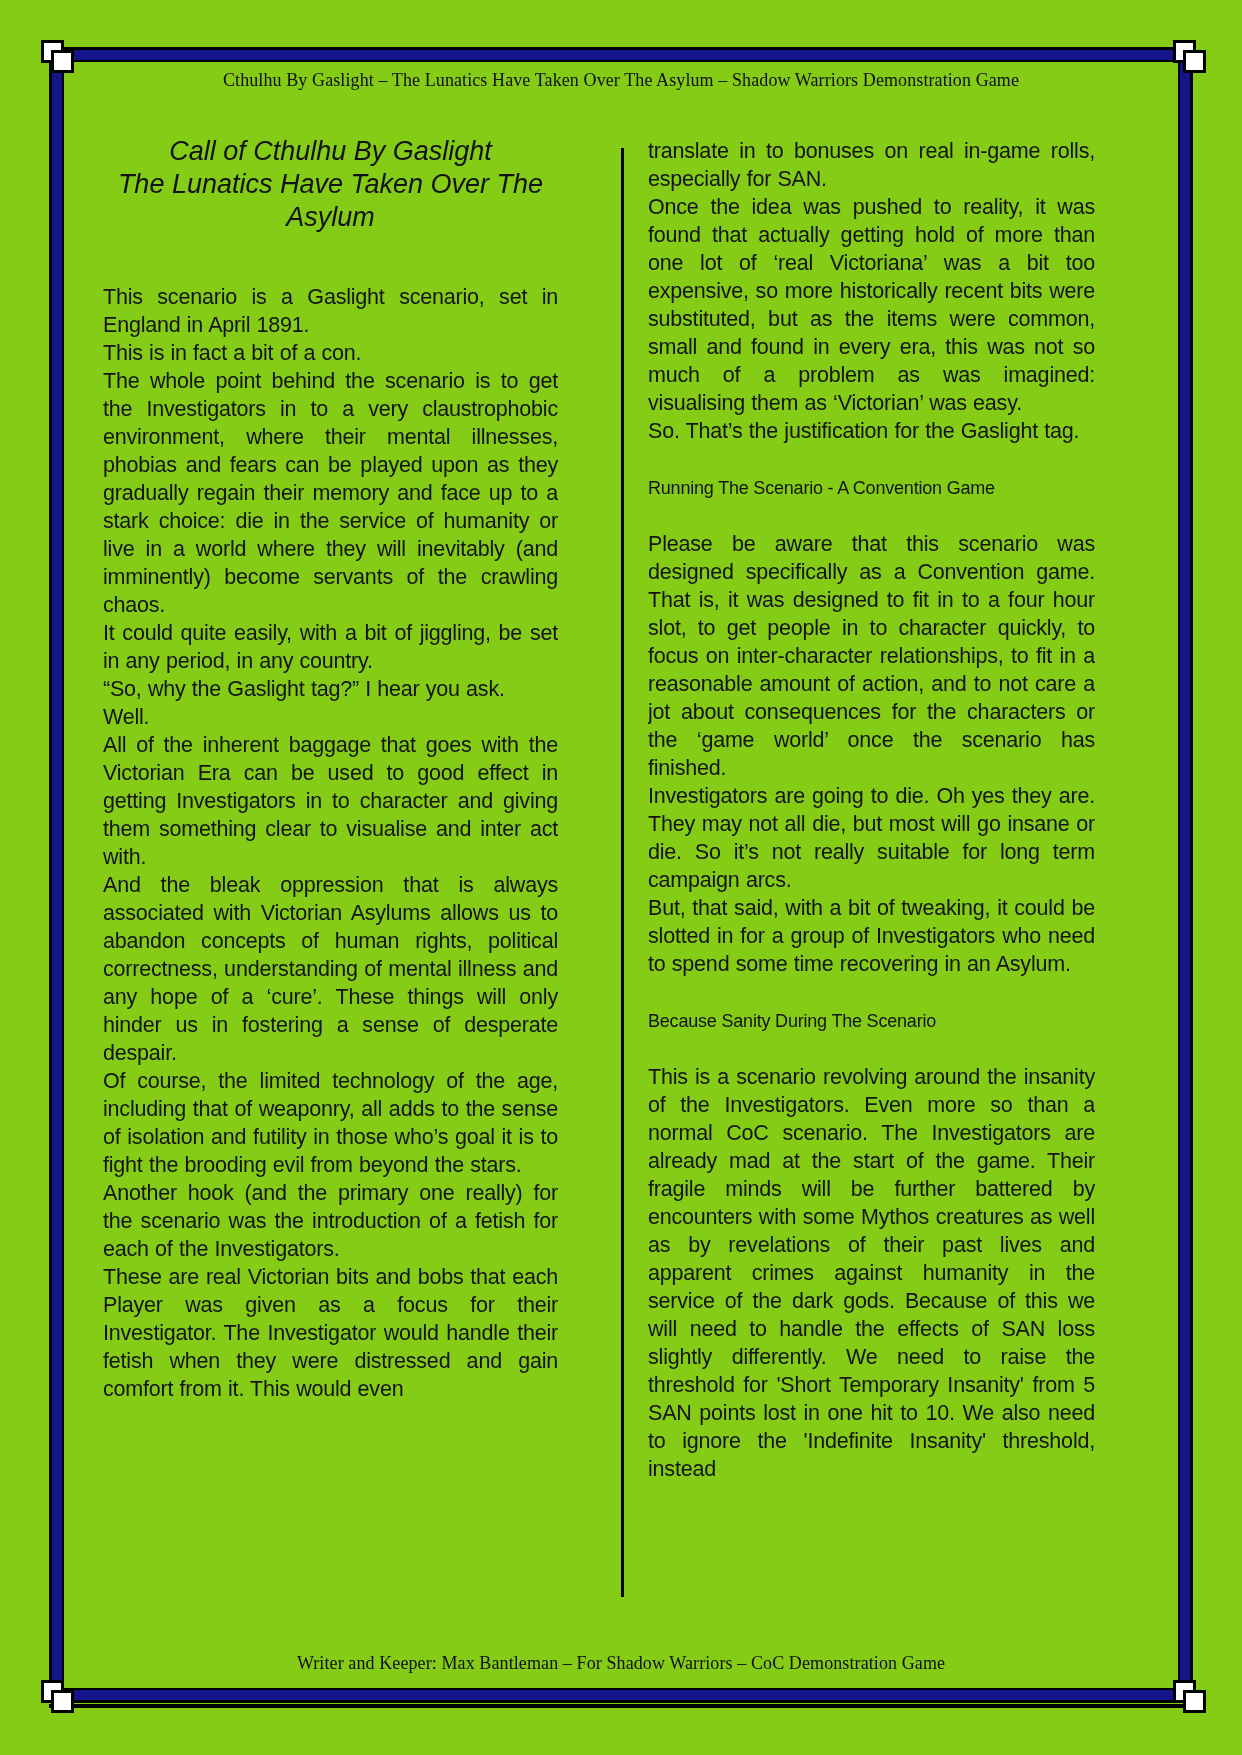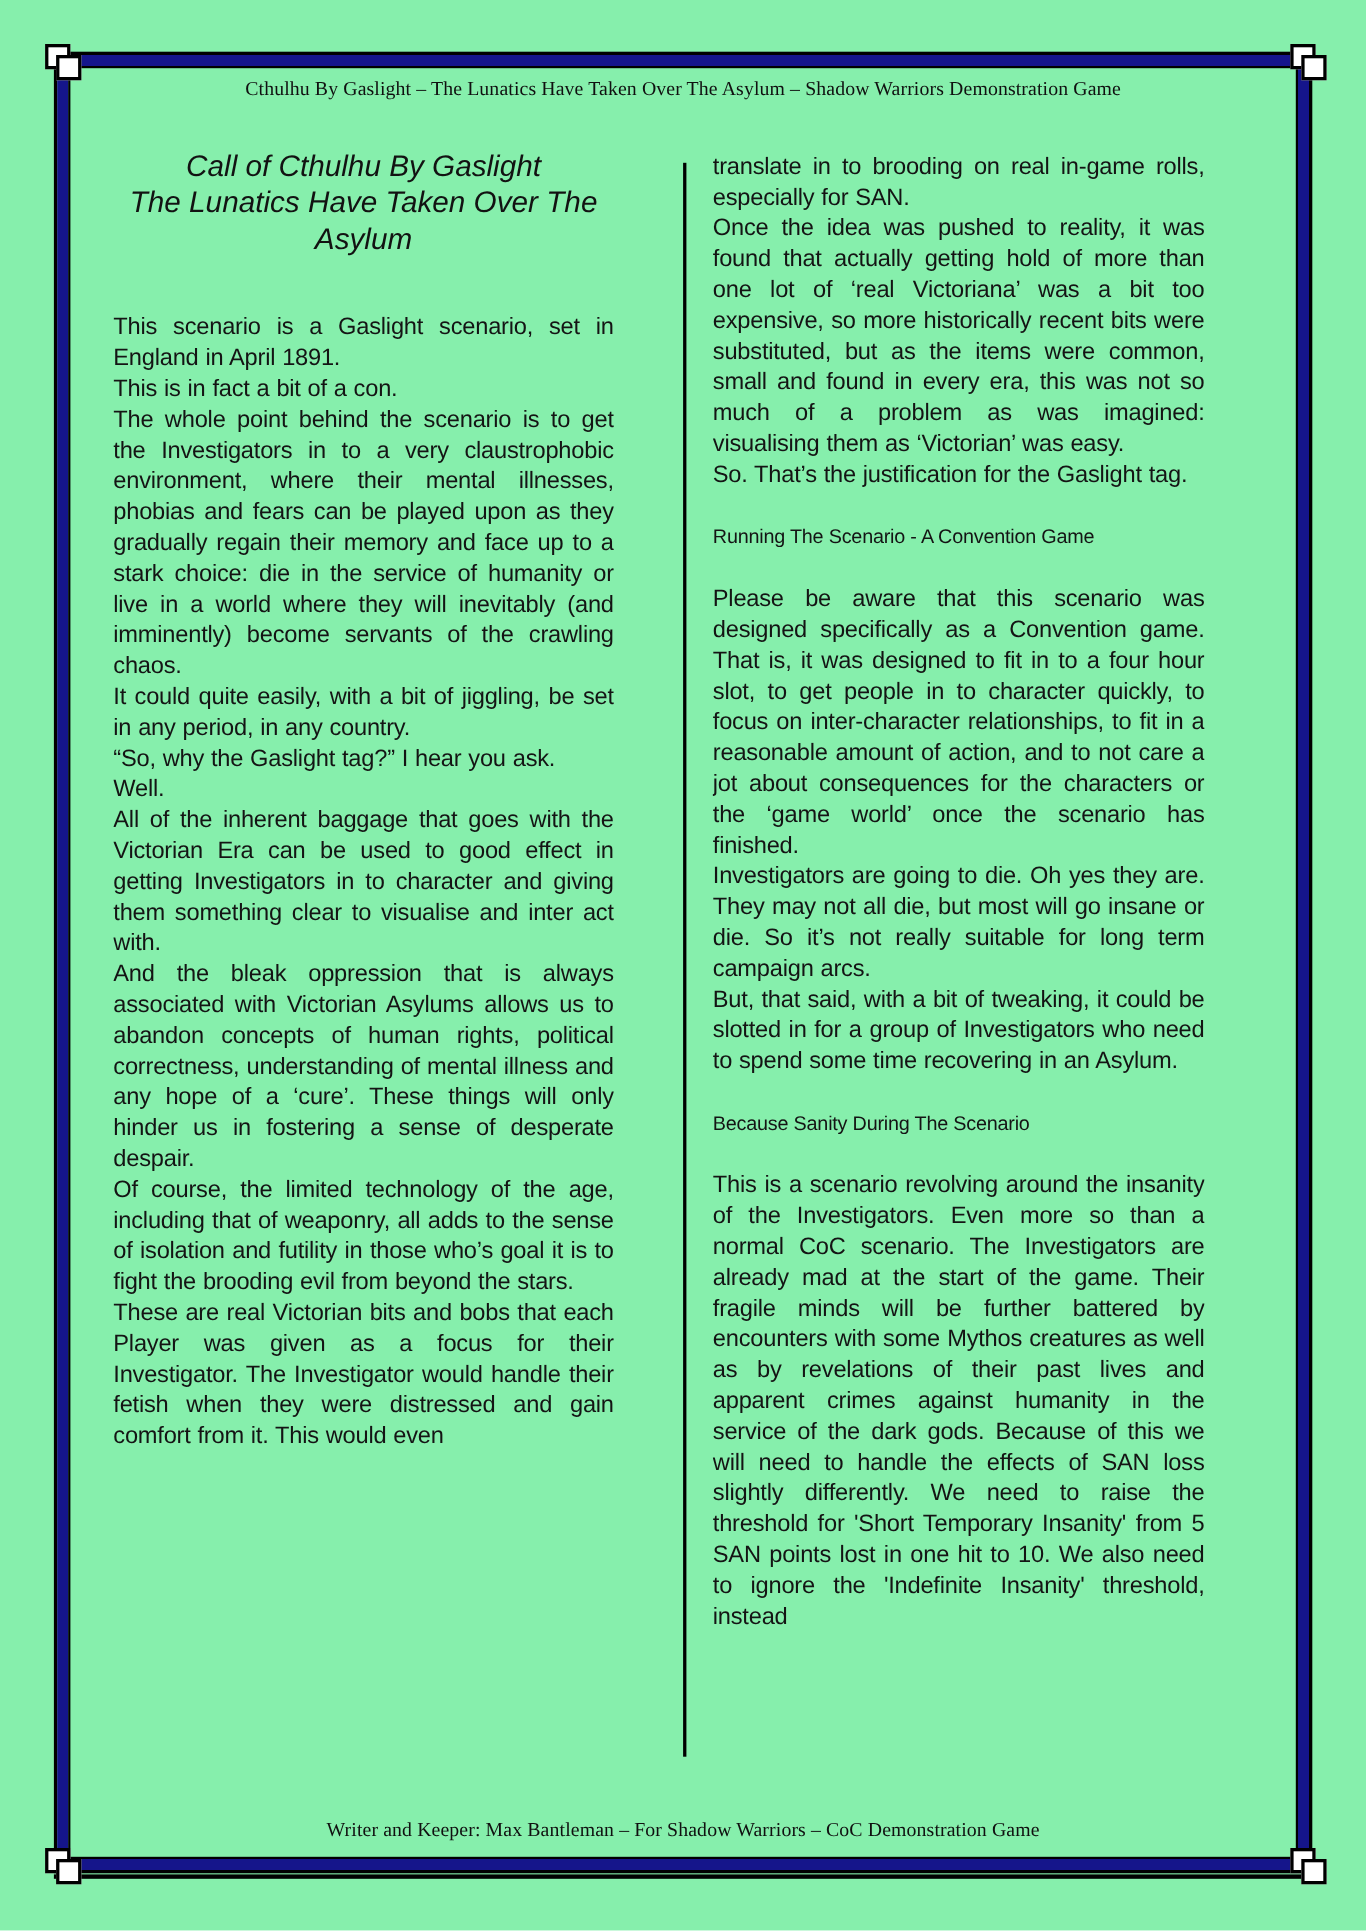--- a/index.html
+++ b/index.html
@@ -1,18 +1,18 @@
 <!DOCTYPE html>
 <html style="--blue: #15158B;"><head>
 <meta charset="utf-8">
 <style>
   :root { --blue: #15158B; --ink: #161616; }
   html,body { margin:0; padding:0; background:#ffffff; }
   .page {
-    position:relative; width:1242px; height:1755px; background:#86efac;
+    position:relative; width:1242px; height:1755px; background:#84cc16;
     font-family:"Liberation Sans", sans-serif; color:var(--ink);
     overflow:hidden;
   }
 
   
   .frame { position:absolute; left:49px; top:47px; right:49px; bottom:52px; border:3px solid #000; }
   .frame .band  { position:absolute; inset:0; border:10px solid var(--blue); }
   .frame .inner { position:absolute; inset:10px; border:2px solid #000; }
 
   .bottom-rule { position:absolute; left:49px; right:49px; top:1704px; height:4px; background:#000; }
@@ -98,27 +98,28 @@
     <div class="body-block">
         <p class="para">This scenario is a Gaslight scenario, set in England in April 1891.</p>
         <p class="para">This is in fact a bit of a con.</p>
         <p class="para">The whole point behind the scenario is to get the Investigators in to a very claustrophobic environment, where their mental illnesses, phobias and fears can be played upon as they gradually regain their memory and face up to a stark choice: die in the service of humanity or live in a world where they will inevitably (and imminently) become servants of the crawling chaos.</p>
         <p class="para">It could quite easily, with a bit of jiggling, be set in any period, in any country.</p>
         <p class="para">“So, why the Gaslight tag?” I hear you ask.</p>
         <p class="para">Well.</p>
         <p class="para">All of the inherent baggage that goes with the Victorian Era can be used to good effect in getting Investigators in to character and giving them something clear to visualise and inter act with.</p>
         <p class="para">And the bleak oppression that is always associated with Victorian Asylums allows us to abandon concepts of human rights, political correctness, understanding of mental illness and any hope of a ‘cure’. These things will only hinder us in fostering a sense of desperate despair.</p>
         <p class="para">Of course, the limited technology of the age, including that of weaponry, all adds to the sense of isolation and futility in those who’s goal it is to fight the brooding evil from beyond the stars.</p>
+        <p class="para">Another hook (and the primary one really) for the scenario was the introduction of a fetish for each of the Investigators.</p>
         <p class="para">These are real Victorian bits and bobs that each Player was given as a focus for their Investigator. The Investigator would handle their fetish when they were distressed and gain comfort from it. This would even</p>
       </div>
   </div>
 
   <div class="col col-right">
     <div>
-        <p class="para">translate in to brooding on real in-game rolls, especially for SAN.</p>
+        <p class="para">translate in to bonuses on real in-game rolls, especially for SAN.</p>
         <p class="para">Once the idea was pushed to reality, it was found that actually getting hold of more than one lot of ‘real Victoriana’ was a bit too expensive, so more historically recent bits were substituted, but as the items were common, small and found in every era, this was not so much of a problem as was imagined: visualising them as ‘Victorian’ was easy.</p>
         <p class="para">So. That’s the justification for the Gaslight tag.</p>
         <h2 class="heading">Running The Scenario - A Convention Game</h2>
         <p class="para">Please be aware that this scenario was designed specifically as a Convention game. That is, it was designed to fit in to a four hour slot, to get people in to character quickly, to focus on inter-character relationships, to fit in a reasonable amount of action, and to not care a jot about consequences for the characters or the ‘game world’ once the scenario has finished.</p>
         <p class="para">Investigators are going to die. Oh yes they are. They may not all die, but most will go insane or die. So it’s not really suitable for long term campaign arcs.</p>
         <p class="para">But, that said, with a bit of tweaking, it could be slotted in for a group of Investigators who need to spend some time recovering in an Asylum.</p>
         <h2 class="heading">Because Sanity During The Scenario</h2>
         <p class="para">This is a scenario revolving around the insanity of the Investigators. Even more so than a normal CoC scenario. The Investigators are already mad at the start of the game. Their fragile minds will be further battered by encounters with some Mythos creatures as well as by revelations of their past lives and apparent crimes against humanity in the service of the dark gods. Because of this we will need to handle the effects of SAN loss slightly differently. We need to raise the threshold for 'Short Temporary Insanity' from 5 SAN points lost in one hit to 10. We also need to ignore the 'Indefinite Insanity' threshold, instead</p>
       </div>
   </div>

